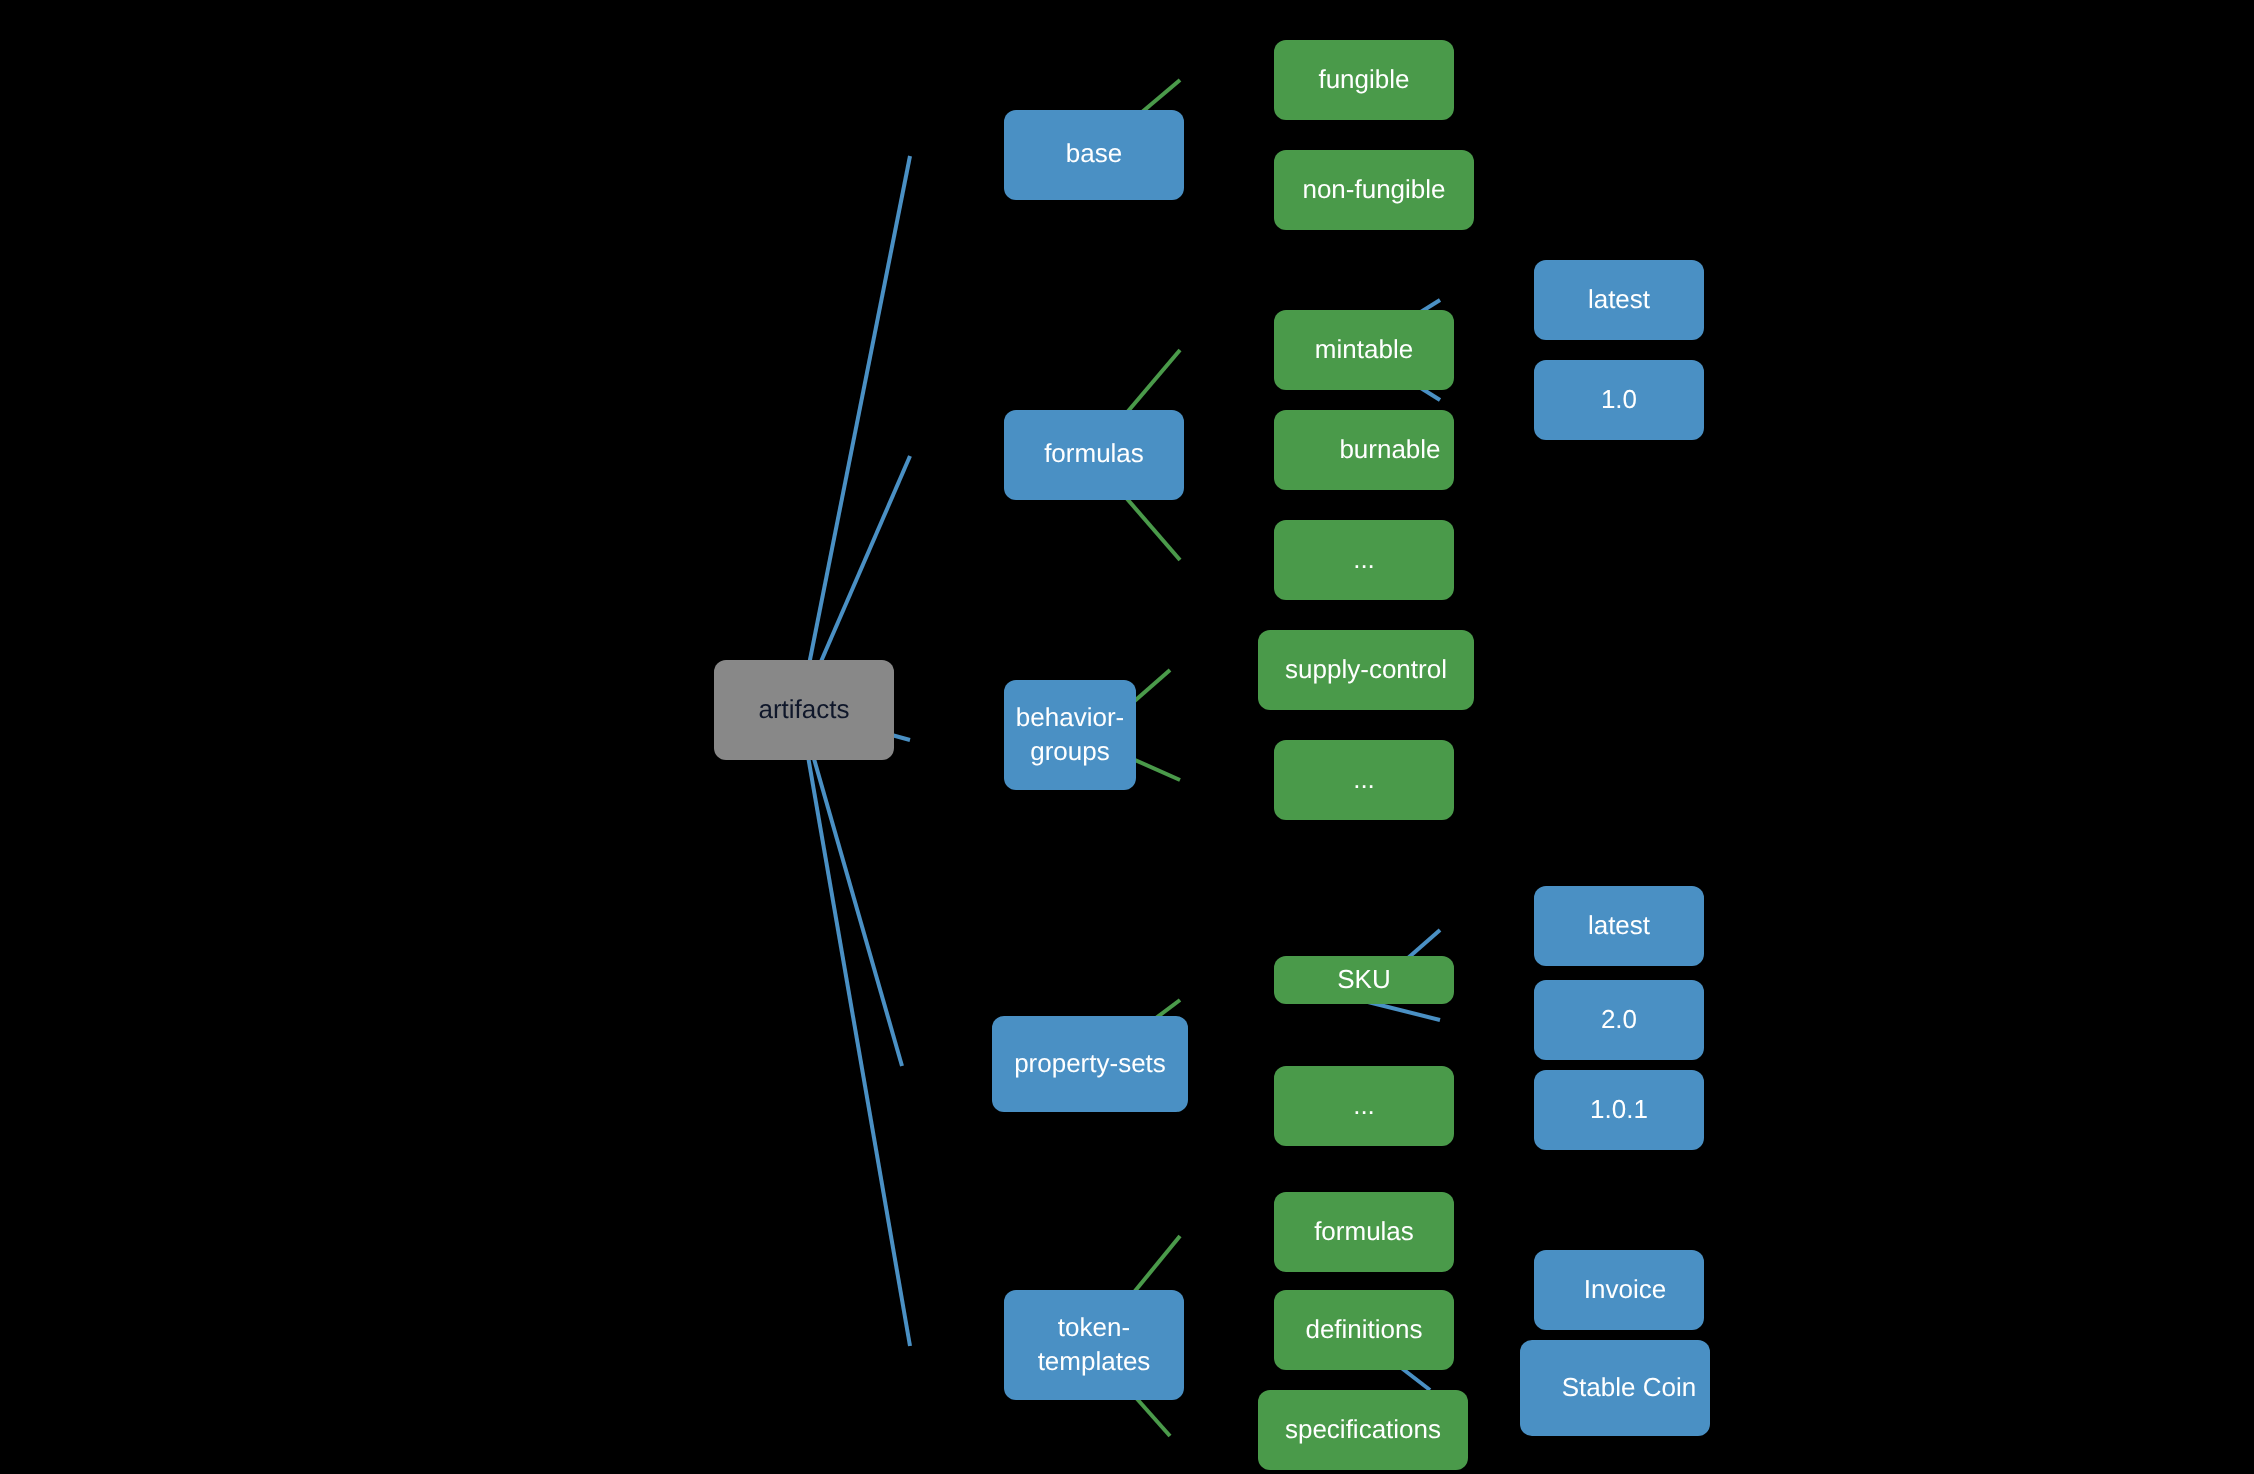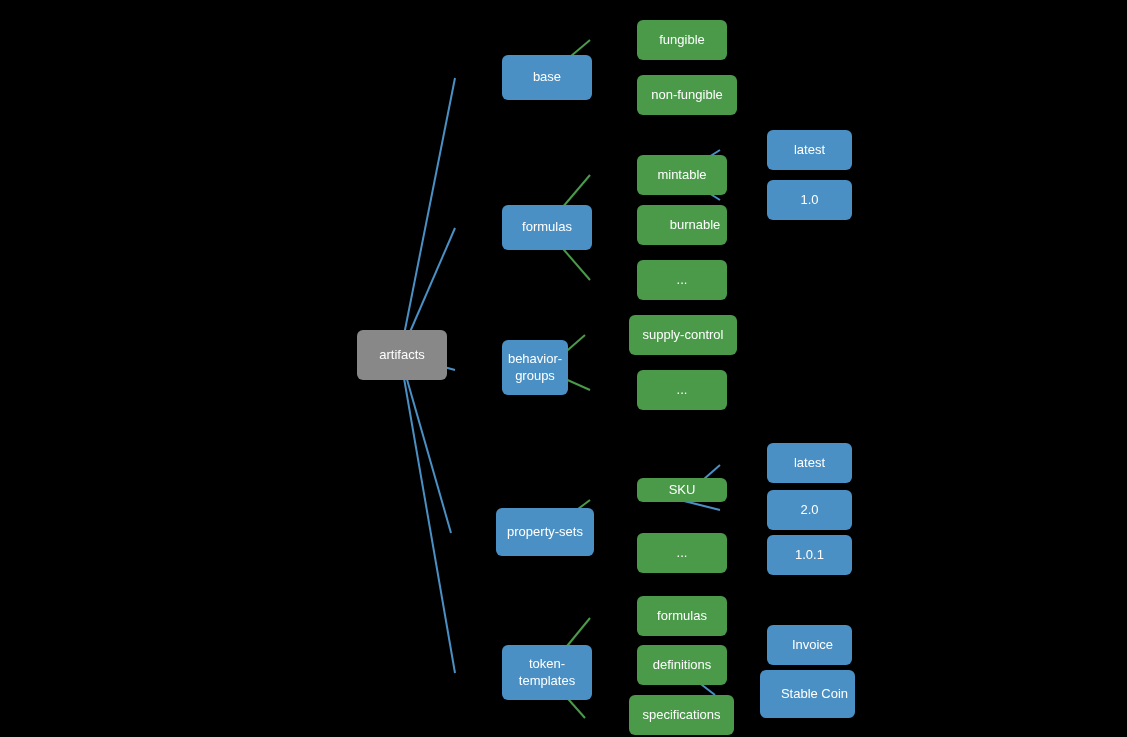--- a/index.html
+++ b/index.html
@@ -33,21 +33,21 @@
       border-radius: 6px;
       font-size: 13px;
       font-weight: 500;
       color: white;
       padding: 4px 6px;
       line-height: 1.3;
       margin-left: 47px;
     }
     .node-gray {
       background: #888;
-      color: #ffffff;
+      color: #0f172a;
     }
     .node-blue {
       background: #4a90c4;
       color: white;
     }
     .node-green {
       background: #4a9a4a;
       color: white;
     }
   </style>

